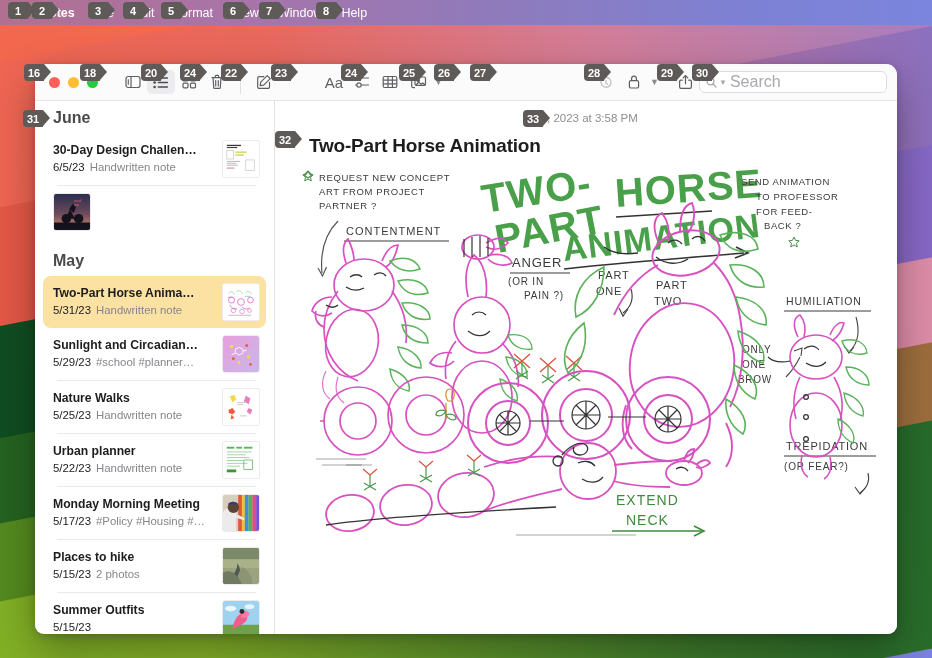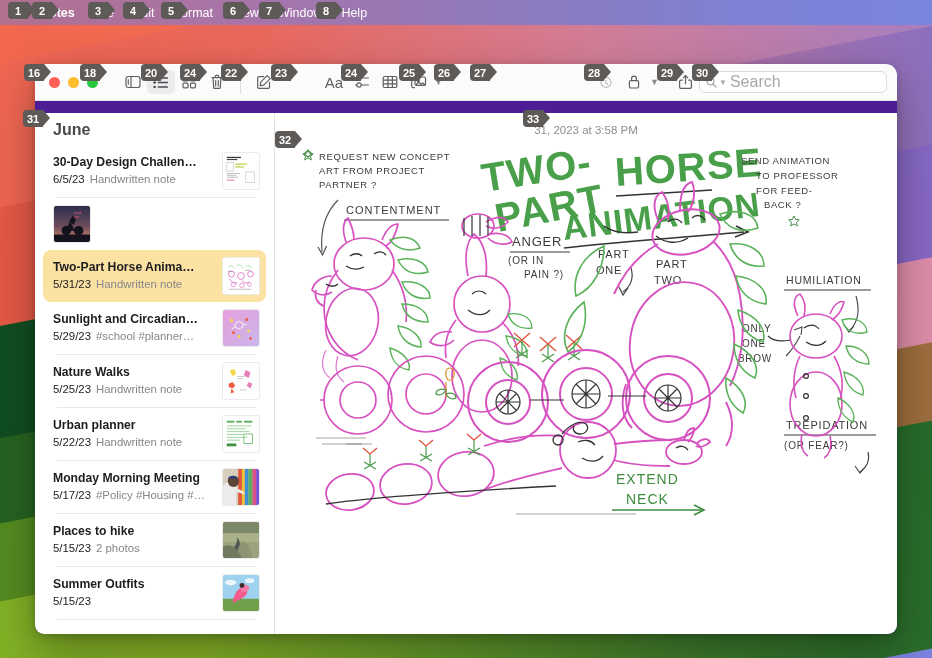--- a/index.html
+++ b/index.html
@@ -31,23 +31,23 @@
   .menubar { position:absolute; top:0; left:0; width:932px; height:25px;
     background:linear-gradient(90deg, #b1708f 0%, #a874a8 25%, #8e7bbd 55%, #7d81d4 80%, #7b85dd 100%);
     display:flex; align-items:center; padding-left:10px; z-index:40; }
   .mb-item { color:#fff; font-size:12.5px; margin-right:19px; white-space:nowrap; }
   .mb-item.bold { font-weight:bold; }
   .apple { width:13px; height:15px; margin-right:17px; position:relative; display:inline-block; }
   .apple svg { display:block; }
 
   
   .window { position:absolute; left:35px; top:64px; width:862px; height:570px;
-    background:#4c1d95; border-radius:11px 11px 9px 9px;
+    background:#c4b5fd; border-radius:11px 11px 9px 9px;
     box-shadow:0 18px 44px rgba(0,0,0,.33), 0 2px 8px rgba(0,0,0,.18);
-    overflow:hidden; z-index:20; display:flex; flex-direction:column;gap:12px; }
+    overflow:hidden; z-index:20; display:flex; flex-direction:column; }
 
   .toolbar { height:37px; min-height:37px; display:flex; align-items:center;
     background:#fbfbfb; border-bottom:1px solid #e4e4e4; padding:0 10px; position:relative; }
   .traffic { display:flex; align-items:center; gap:8px; margin-right:21px; margin-left:4px; }
   .dot { width:11px; height:11px; border-radius:50%; }
   .dot.r{background:#ff5f57;} .dot.y{background:#febc2e;} .dot.g{background:#28c840;}
 
   .tb-btn { width:28px; height:24px; display:flex; align-items:center; justify-content:center;
     border-radius:5px; color:#6e6e73; }
   .tb-btn.active { background:#ececef; }
@@ -328,20 +328,21 @@
                   <path d="M16 16l4-6 3 4-2 6z"></path>
                 </g>
                 <g fill="#e8556f" font-size="4" font-family="sans-serif">
                   <text x="21" y="8">road</text>
                   <text x="21" y="13">trip</text>
                 </g>
               </svg>
           </div>
         </div>
 
+        <div class="section-hd" style="padding-top:14px;">May</div>
 
         <div class="note-row sel">
           <div class="txt">
             <div class="note-title">Two-Part Horse Anima…</div>
             <div class="note-meta">
               <span class="note-date">5/31/23</span>
               <span>Handwritten note</span>
             </div>
           </div>
           <div class="thumb" style="background:#fff;">
@@ -535,20 +536,21 @@
                 <circle cx="20" cy="11" r="2.6" fill="#3b2a26"></circle>
               </svg>
           </div>
         </div>
         <div class="divider"></div>
 
       </div>
 
       <div class="detail">
         <div class="note-date-line">31, 2023 at 3:58 PM</div>
+        <div class="note-heading">Two-Part Horse Animation</div>
 
         <div class="canvas">
           <svg viewBox="0 0 600 385" xmlns="http://www.w3.org/2000/svg">
             <rect width="600" height="385" fill="#fff"></rect>
             <g font-family="'Liberation Sans',sans-serif" font-size="9.5" fill="#3a3a3a" letter-spacing=".6">
               <text x="33" y="16">REQUEST NEW CONCEPT</text>
               <text x="33" y="30">ART FROM PROJECT</text>
               <text x="33" y="44">PARTNER ?</text>
             </g>
             <path d="M18 10l4 3 4-3-4-4z" fill="none" stroke="#4a8f4a" stroke-width="1.1"></path>

